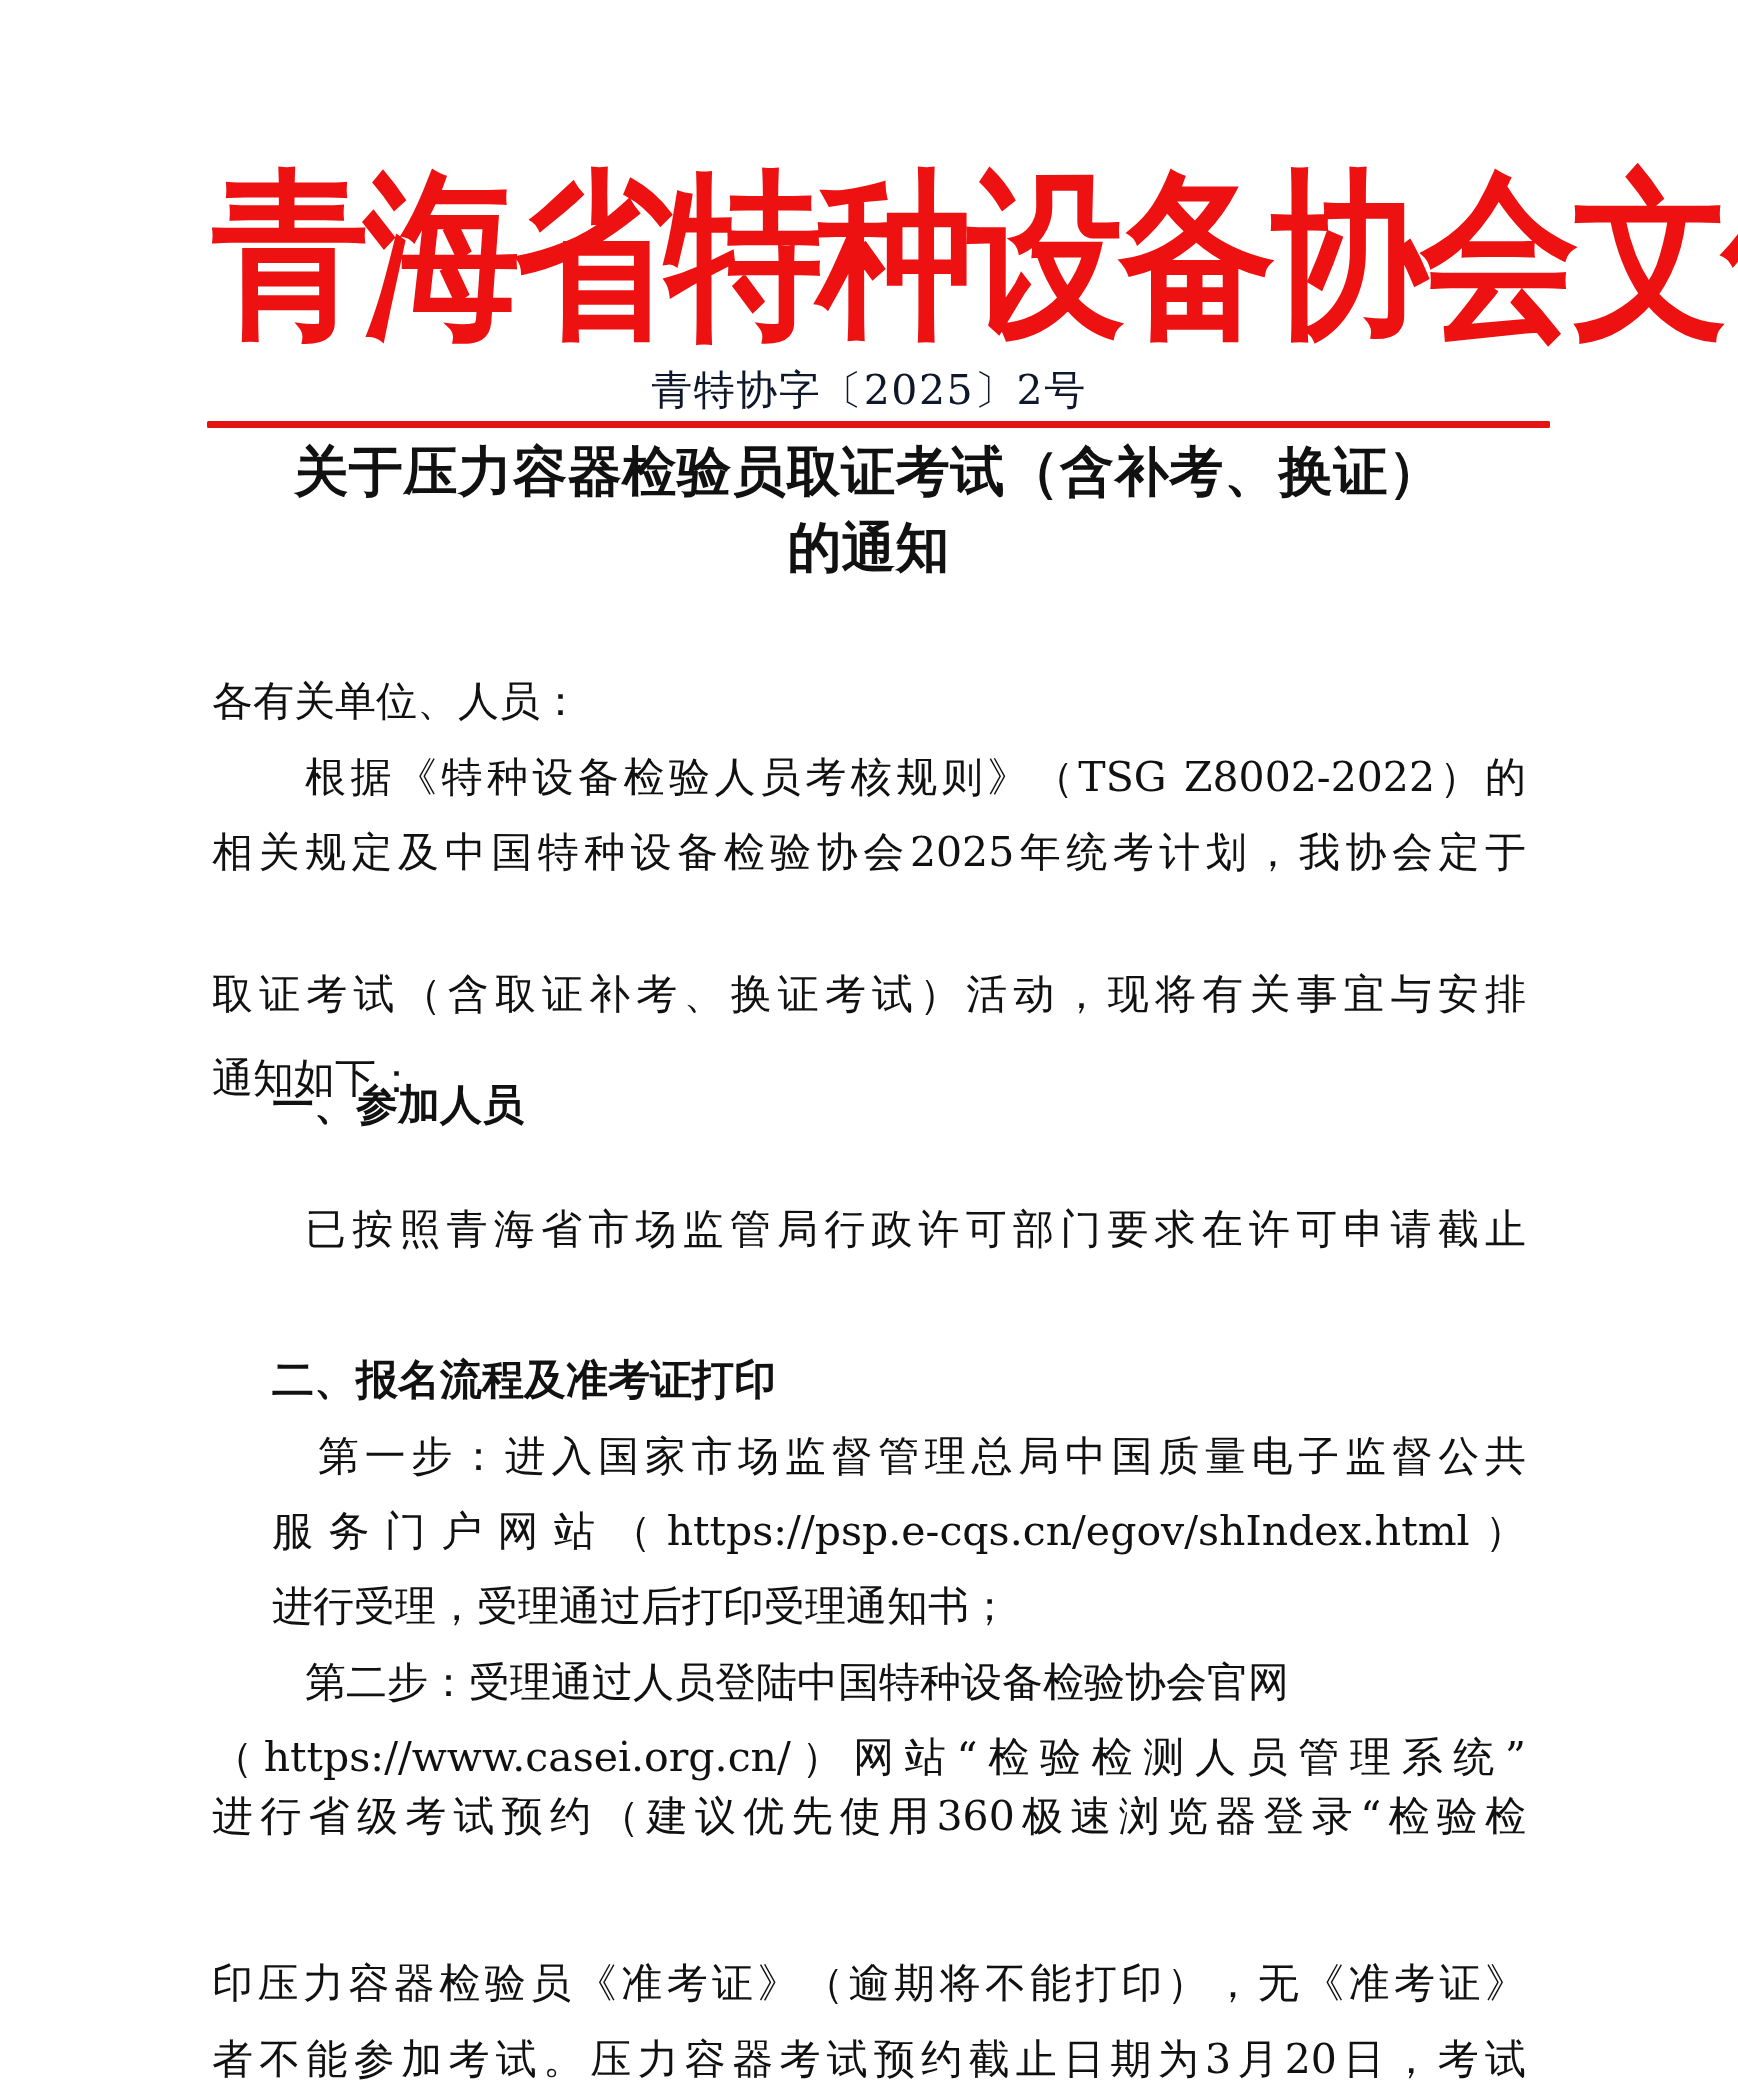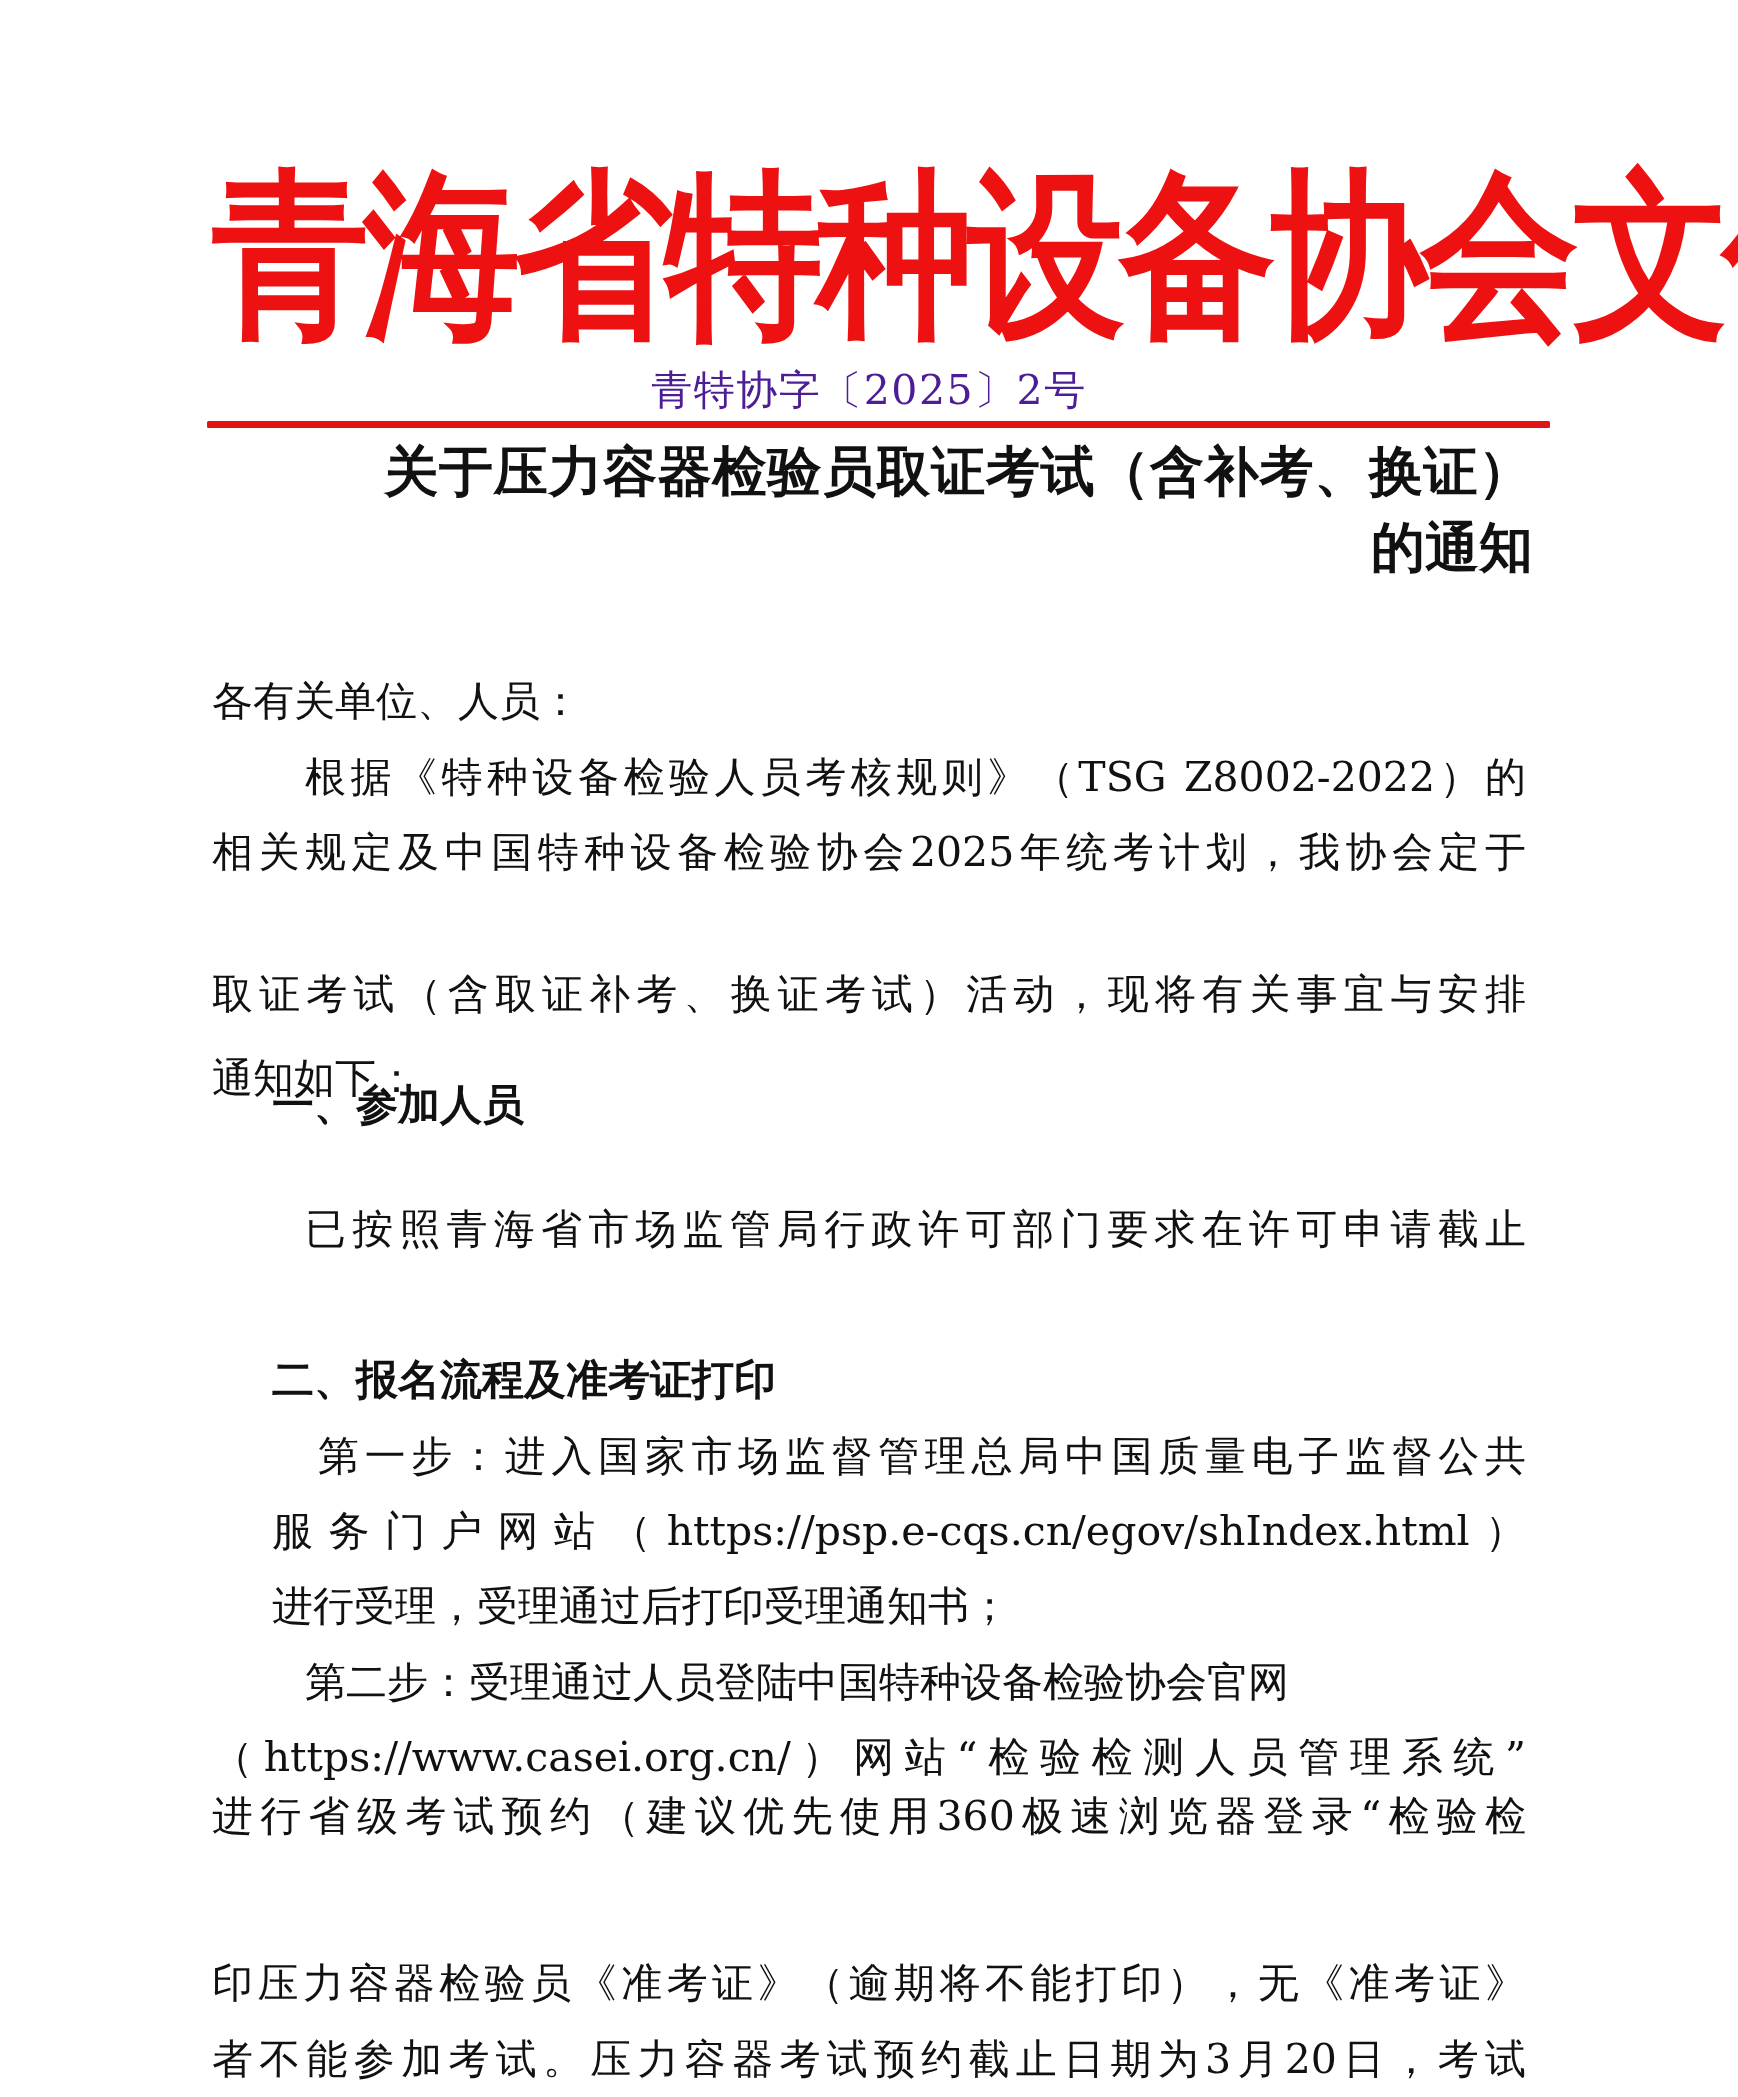--- a/index.html
+++ b/index.html
@@ -7,29 +7,29 @@
   .page { position: absolute; left: 0; top: 0; width: 1738px; height: 2097px; background: #ffffff; }
 
   .masthead {
     position: absolute; left: 212px; top: 142px; width: 1314px; height: 197px;
     color: #ee1111; font-family: "DejaVu Serif", serif; font-weight: bold;
     font-size: 157px; line-height: 197px; text-align: center; letter-spacing: -5.8px;
     transform: scaleY(1.15); transform-origin: top center; white-space: nowrap;
   }
   .docno {
     position: absolute; left: 0; width: 1738px; top: 361px; text-align: center;
-    font-family: "DejaVu Serif", serif; font-size: 41px; color: #4c1d95; line-height: 58px;
+    font-family: "DejaVu Serif", serif; font-size: 41px; color: #0f172a; line-height: 58px;
     letter-spacing: 1.5px;
   }
   .redline {
     position: absolute; left: 207px; top: 421px; width: 1343px; height: 7.3px;
     background: #e31414; border-radius: 1.5px;
   }
   .title {
-    position: absolute; left: 204px; width: 1329px; text-align: right;
+    position: absolute; left: 204px; width: 1329px; text-align: center;
     font-family: "DejaVu Serif", serif; font-weight: bold; color: #111;
     font-size: 54px; line-height: 73px; white-space: nowrap;
   }
   .title.l1 { top: 435px; letter-spacing: 0.7px; }
   .title.l2 { top: 511px; }
 
   .line {
     position: absolute; left: 212px; width: 1314px;
     font-family: "DejaVu Serif", serif; font-size: 41px; color: #111;
     line-height: 58px; white-space: nowrap;

